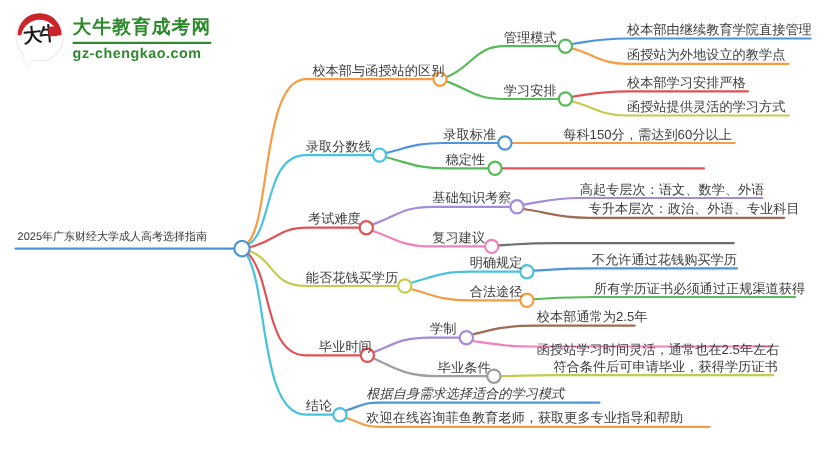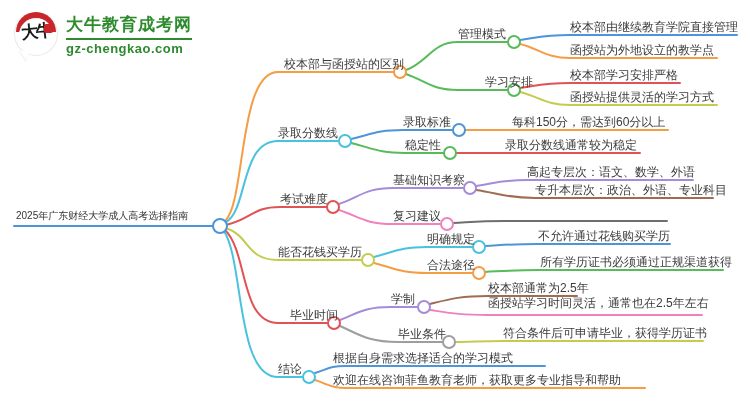--- a/index.html
+++ b/index.html
@@ -134,39 +134,38 @@
   <div class="lbl center" style="left:16px;top:209px;">2025年广东财经大学成人高考选择指南</div>
 
   <div class="lbl" style="left:284px;top:57px;">校本部与函授站的区别</div>
   <div class="lbl" style="left:278px;top:126px;">录取分数线</div>
   <div class="lbl" style="left:280px;top:192px;">考试难度</div>
   <div class="lbl" style="left:278px;top:245px;">能否花钱买学历</div>
   <div class="lbl" style="left:278px;top:308px;margin-left:12px;">毕业时间</div>
   <div class="lbl" style="left:278px;top:362px;">结论</div>
 
   <div class="lbl" style="left:458px;top:27px;">管理模式</div>
-  <div class="lbl" style="left:485px;top:75px;text-align:right;">学习安排</div>
+  <div class="lbl" style="left:458px;top:75px;text-align:right;">学习安排</div>
   <div class="lbl" style="left:403px;top:115px;">录取标准</div>
   <div class="lbl" style="left:405px;top:138px;">稳定性</div>
   <div class="lbl" style="left:393px;top:173px;">基础知识考察</div>
   <div class="lbl" style="left:393px;top:209px;">复习建议</div>
   <div class="lbl" style="left:427px;top:232px;">明确规定</div>
   <div class="lbl" style="left:427px;top:258px;">合法途径</div>
   <div class="lbl" style="left:391px;top:292px;">学制</div>
   <div class="lbl" style="left:398px;top:327px;">毕业条件</div>
 
   <div class="lbl" style="left:570px;top:20px;">校本部由继续教育学院直接管理</div>
   <div class="lbl" style="left:570px;top:43px;">函授站为外地设立的教学点</div>
   <div class="lbl" style="left:570px;top:68px;">校本部学习安排严格</div>
   <div class="lbl" style="left:570px;top:90px;">函授站提供灵活的学习方式</div>
   <div class="lbl" style="left:512px;top:115px;">每科150分，需达到60分以上</div>
-  <div class="lbl" style="left:505px;top:138px;">录取分数线通常较为稳定</div>
   <div class="lbl" style="left:527px;top:165px;">高起专层次：语文、数学、外语</div>
   <div class="lbl" style="left:535px;top:183px;">专升本层次：政治、外语、专业科目</div>
   <div class="lbl" style="left:538px;top:229px;">不允许通过花钱购买学历</div>
   <div class="lbl" style="left:540px;top:255px;">所有学历证书必须通过正规渠道获得</div>
   <div class="lbl" style="left:488px;top:281px;">校本部通常为2.5年</div>
-  <div class="lbl" style="left:488px;top:296px;">函授站学习时间灵活，通常也在2.5年左右</div>
+  <div class="lbl" style="left:488px;top:311px;">函授站学习时间灵活，通常也在2.5年左右</div>
   <div class="lbl" style="left:503px;top:326px;">符合条件后可申请毕业，获得学历证书</div>
-  <div class="lbl" style="left:333px;top:351px;">根据自身需求选择适合的学习模式</div>
+  <div class="lbl" style="left:333px;top:351px;font-style:italic;">根据自身需求选择适合的学习模式</div>
   <div class="lbl" style="left:333px;top:373px;">欢迎在线咨询菲鱼教育老师，获取更多专业指导和帮助</div>
 
 </div>
 
 </body></html>

